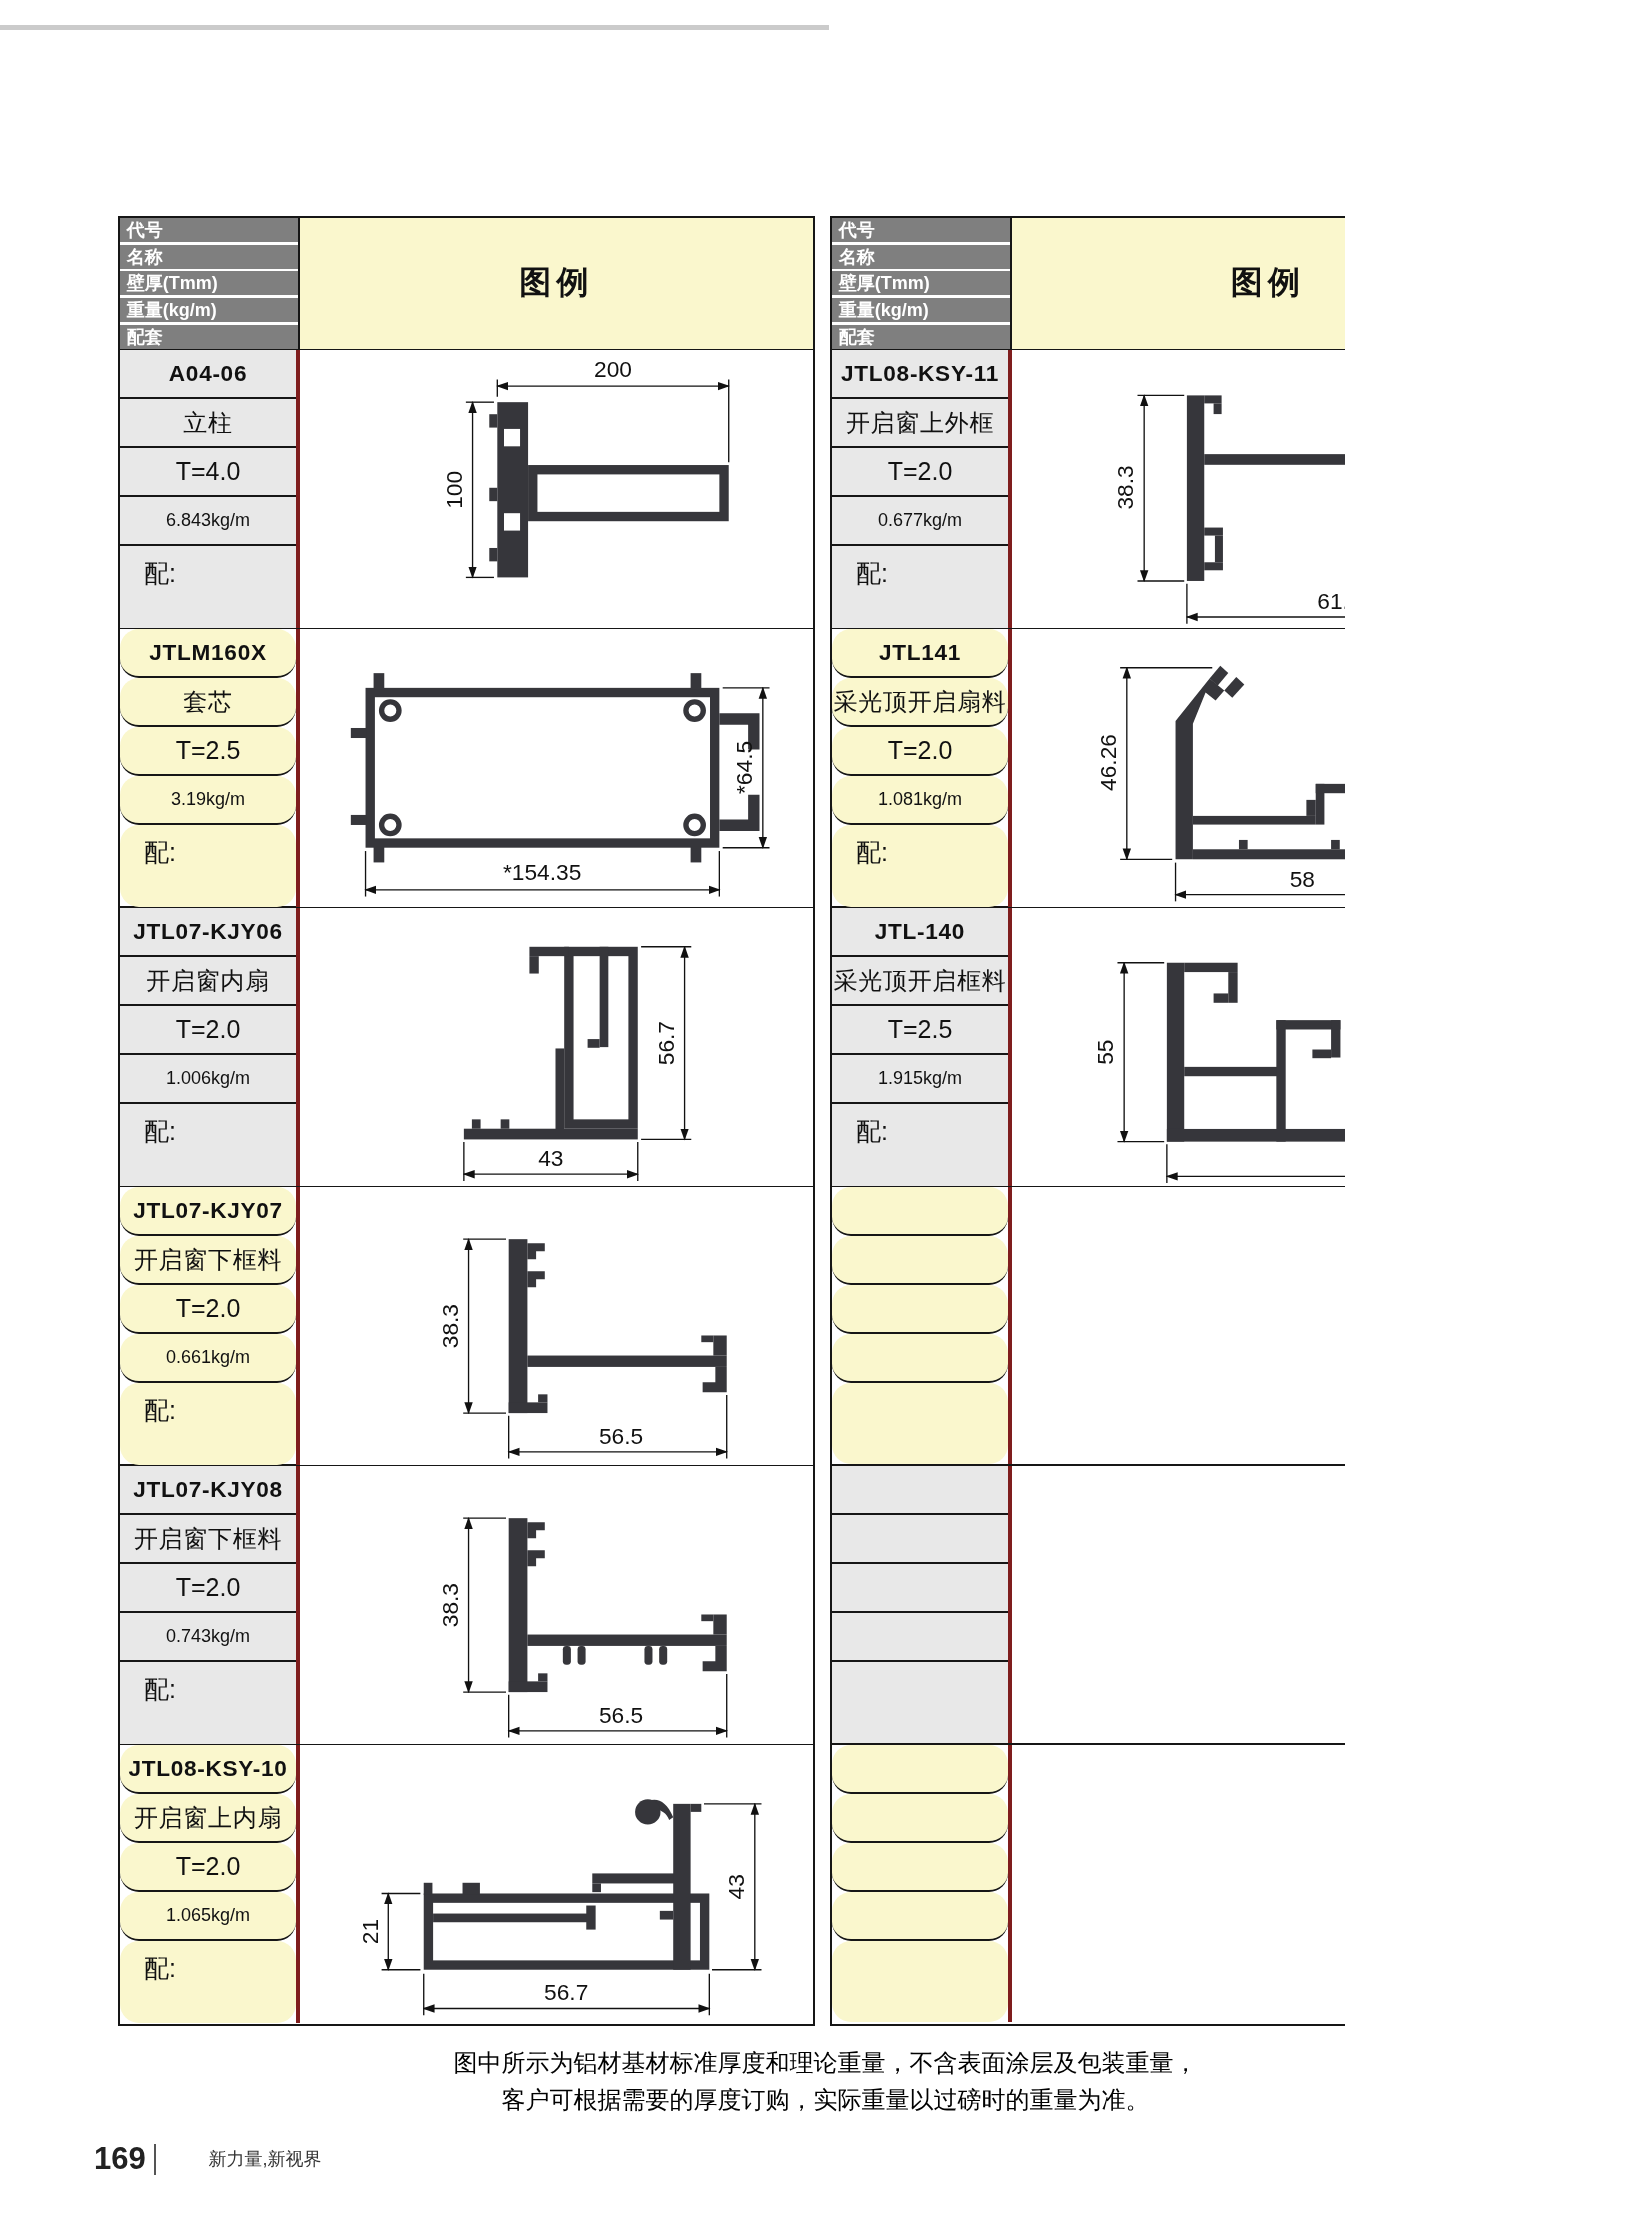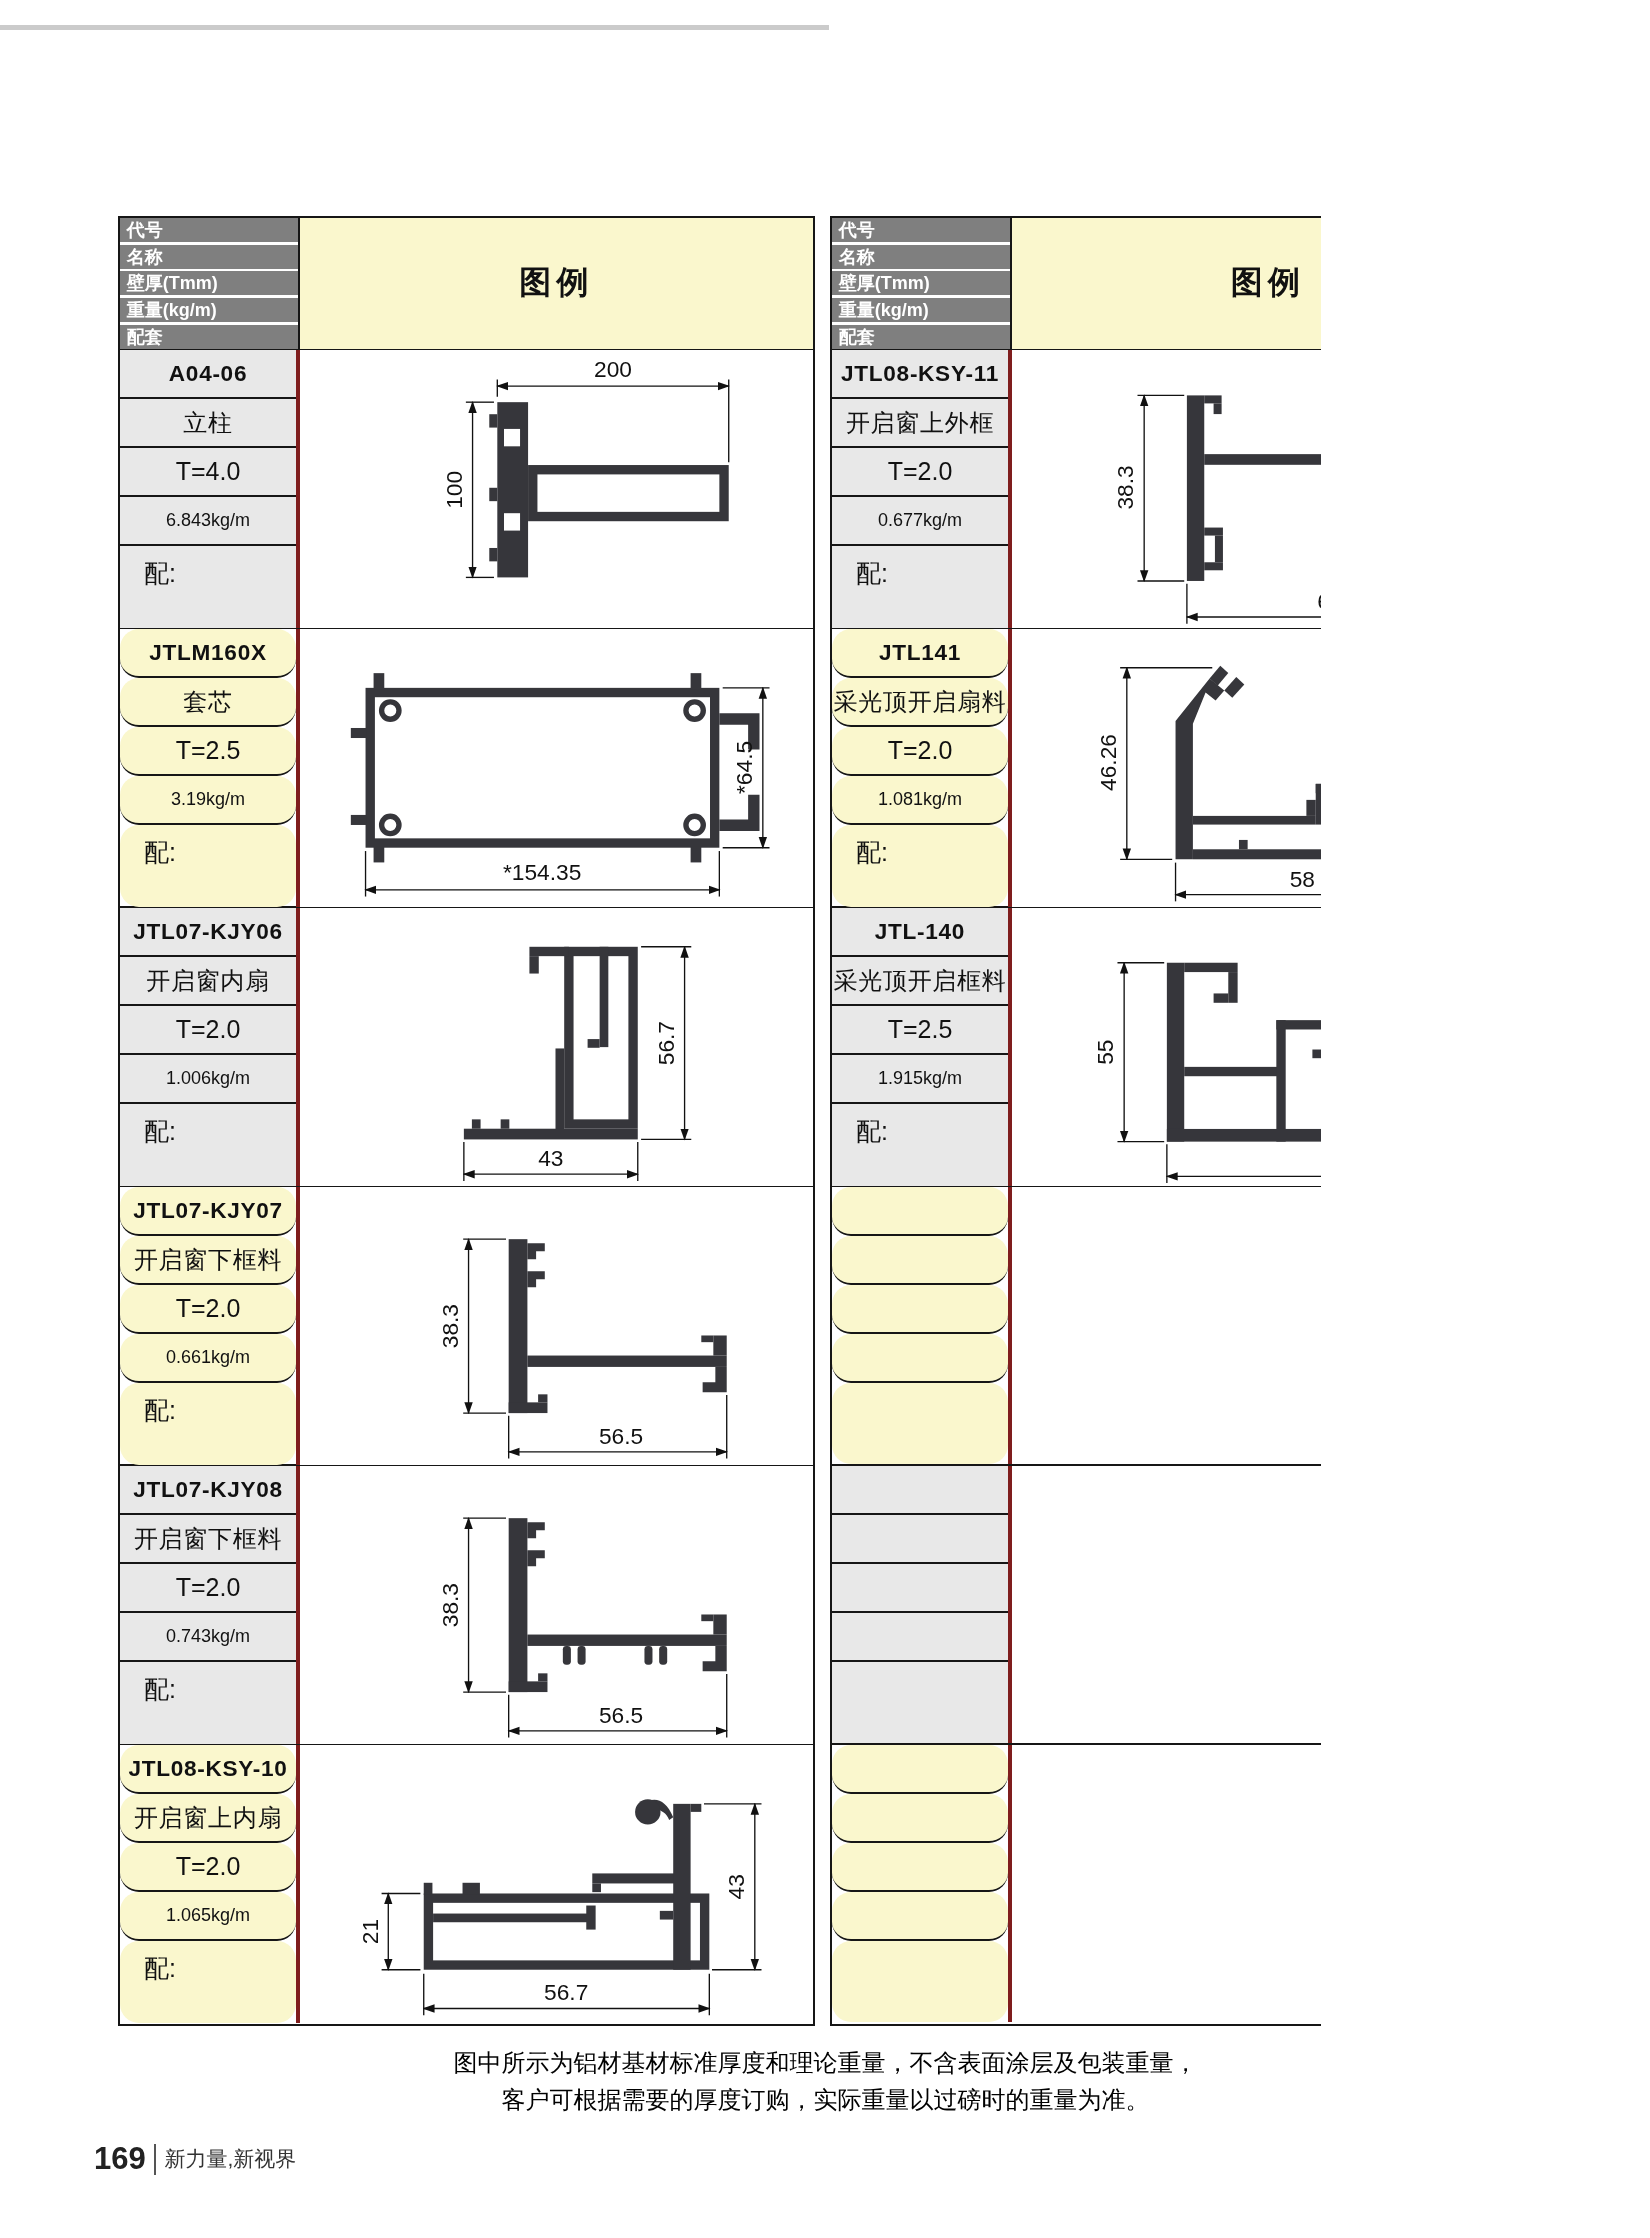--- a/index.html
+++ b/index.html
@@ -1,17 +1,17 @@
 <!DOCTYPE html>
 <html style="font-size:10.6px"><head>
 <meta charset="utf-8">
 <style>
   html,body{margin:0;padding:0;background:#fff;}
   .page{position:relative;width:1321px;height:2239px;background:#fff;overflow:hidden;
-        font-family:"Liberation Sans",sans-serif;color:#111;}
+        font-family:"Liberation Sans",sans-serif;color:#111;padding-left:24px;}
   .toprule{position:absolute;left:0;top:25px;width:829px;height:4.7px;background:#cbcbcb;}
   .ptable{position:absolute;top:216px;border:2.7px solid #161616;background:#fff;box-sizing:border-box;}
   .ptable.left{left:118px;width:697px;height:1810px;}
   .ptable.right{left:830px;width:696px;height:1810px;}
   .hblock{display:grid;grid-template-columns:180px 1fr;height:130px;border-bottom:2.7px solid #161616;}
   .hlabels{display:flex;flex-direction:column;gap:2.7px;border-right:2px solid #161616;background:#fff;}
   .hbar{flex:1;background:#7f7f7f;color:#fff;font-weight:bold;font-size:18px;
         display:flex;align-items:center;padding-left:6.7px;}
   .hlegend{background:#FAF7CD;display:flex;align-items:center;justify-content:center;
         font-weight:bold;font-size:32px;letter-spacing:5.3px;}
@@ -35,21 +35,21 @@
   .tube{fill:#fff;stroke:#36363B;stroke-width:14;}
   .hookline{fill:none;stroke:#36363B;stroke-width:14;}
   .kc{fill:#fff;stroke:#36363B;stroke-width:8;}
   .dim,.ext{stroke:#111;stroke-width:2;}
   text.dt{font-family:"Liberation Sans",sans-serif;font-size:34px;fill:#111;}
   .note{position:absolute;left:0;top:2044px;width:1651px;text-align:center;
         font-size:24px;line-height:37px;color:#000;}
   .footer{position:absolute;left:94px;top:2141px;display:flex;align-items:center;gap:8px;}
   .pageno{font-size:31px;font-weight:bold;color:#222;}
   .fdiv{width:2.7px;height:31px;background:#555;}
-  .slogan{font-size:21px;color:#333;}
+  .slogan{font-size:18px;color:#333;margin-left:44px;}
 </style>
 </head>
 <body>
 
 <div class="page">
   <div class="toprule"></div>
 
   <div class="ptable left">
     <div class="hblock">
       <div class="hlabels">

